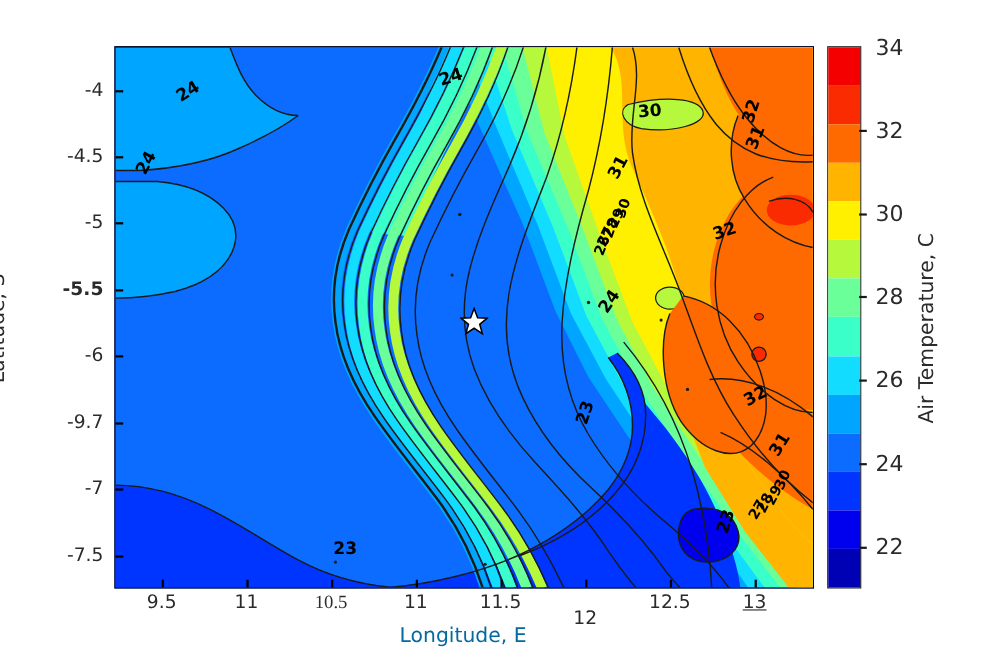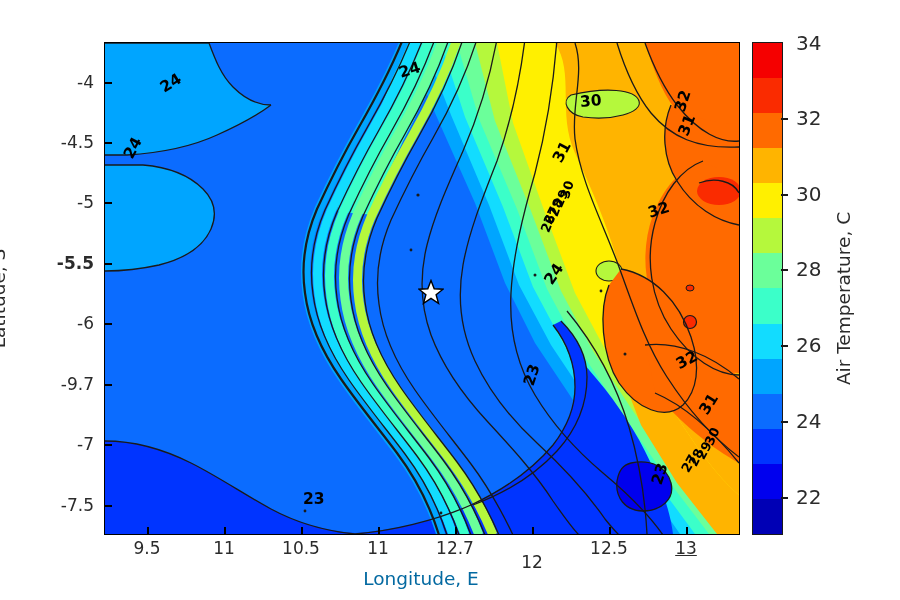--- a/index.html
+++ b/index.html
@@ -363,23 +363,23 @@
   <div class="tick-label ytick-label" style="left:48px; top:142px; width:46px;">-4.5</div>
   <div class="tick-label ytick-label" style="left:48px; top:202px; width:46px;">-5</div>
   <div class="tick-label ytick-label" style="left:48px; top:263px; width:46px;font-weight:bold;">-5.5</div>
   <div class="tick-label ytick-label" style="left:48px; top:323px; width:46px;">-6</div>
   <div class="tick-label ytick-label" style="left:48px; top:384px; width:46px;">-9.7</div>
   <div class="tick-label ytick-label" style="left:48px; top:444px; width:46px;">-7</div>
   <div class="tick-label ytick-label" style="left:48px; top:505px; width:46px;">-7.5</div>
 
   <div class="tick-label xtick-label" style="left:147px; top:538px;">9.5</div>
   <div class="tick-label xtick-label" style="left:224px; top:538px;">11</div>
-  <div class="tick-label xtick-label" style="left:301px; top:538px;">10.5</div>
+  <div class="tick-label xtick-label" style="left:301px; top:538px;font-family:Liberation Serif, serif;">10.5</div>
   <div class="tick-label xtick-label" style="left:378px; top:538px;">11</div>
-  <div class="tick-label xtick-label" style="left:455px; top:538px;">12.7</div>
+  <div class="tick-label xtick-label" style="left:455px; top:538px;">11.5</div>
   <div class="tick-label xtick-label" style="left:532px; top:552px;">12</div>
   <div class="tick-label xtick-label" style="left:609px; top:538px;">12.5</div>
   <div class="tick-label xtick-label" style="left:686px; top:538px;text-decoration:underline;">13</div>
 
   <div id="ylabel-axis">Latitude, S</div>
   <div id="xlabel-axis">Longitude, E</div>
 
   <div class="contour-label" style="left:160px; top:74px;  transform:rotate(-32deg);">24</div>
   <div class="contour-label" style="left:122px; top:139px; transform:rotate(-62deg);">24</div>
   <div class="contour-label" style="left:399px; top:61px;  transform:rotate(-18deg);">24</div>

